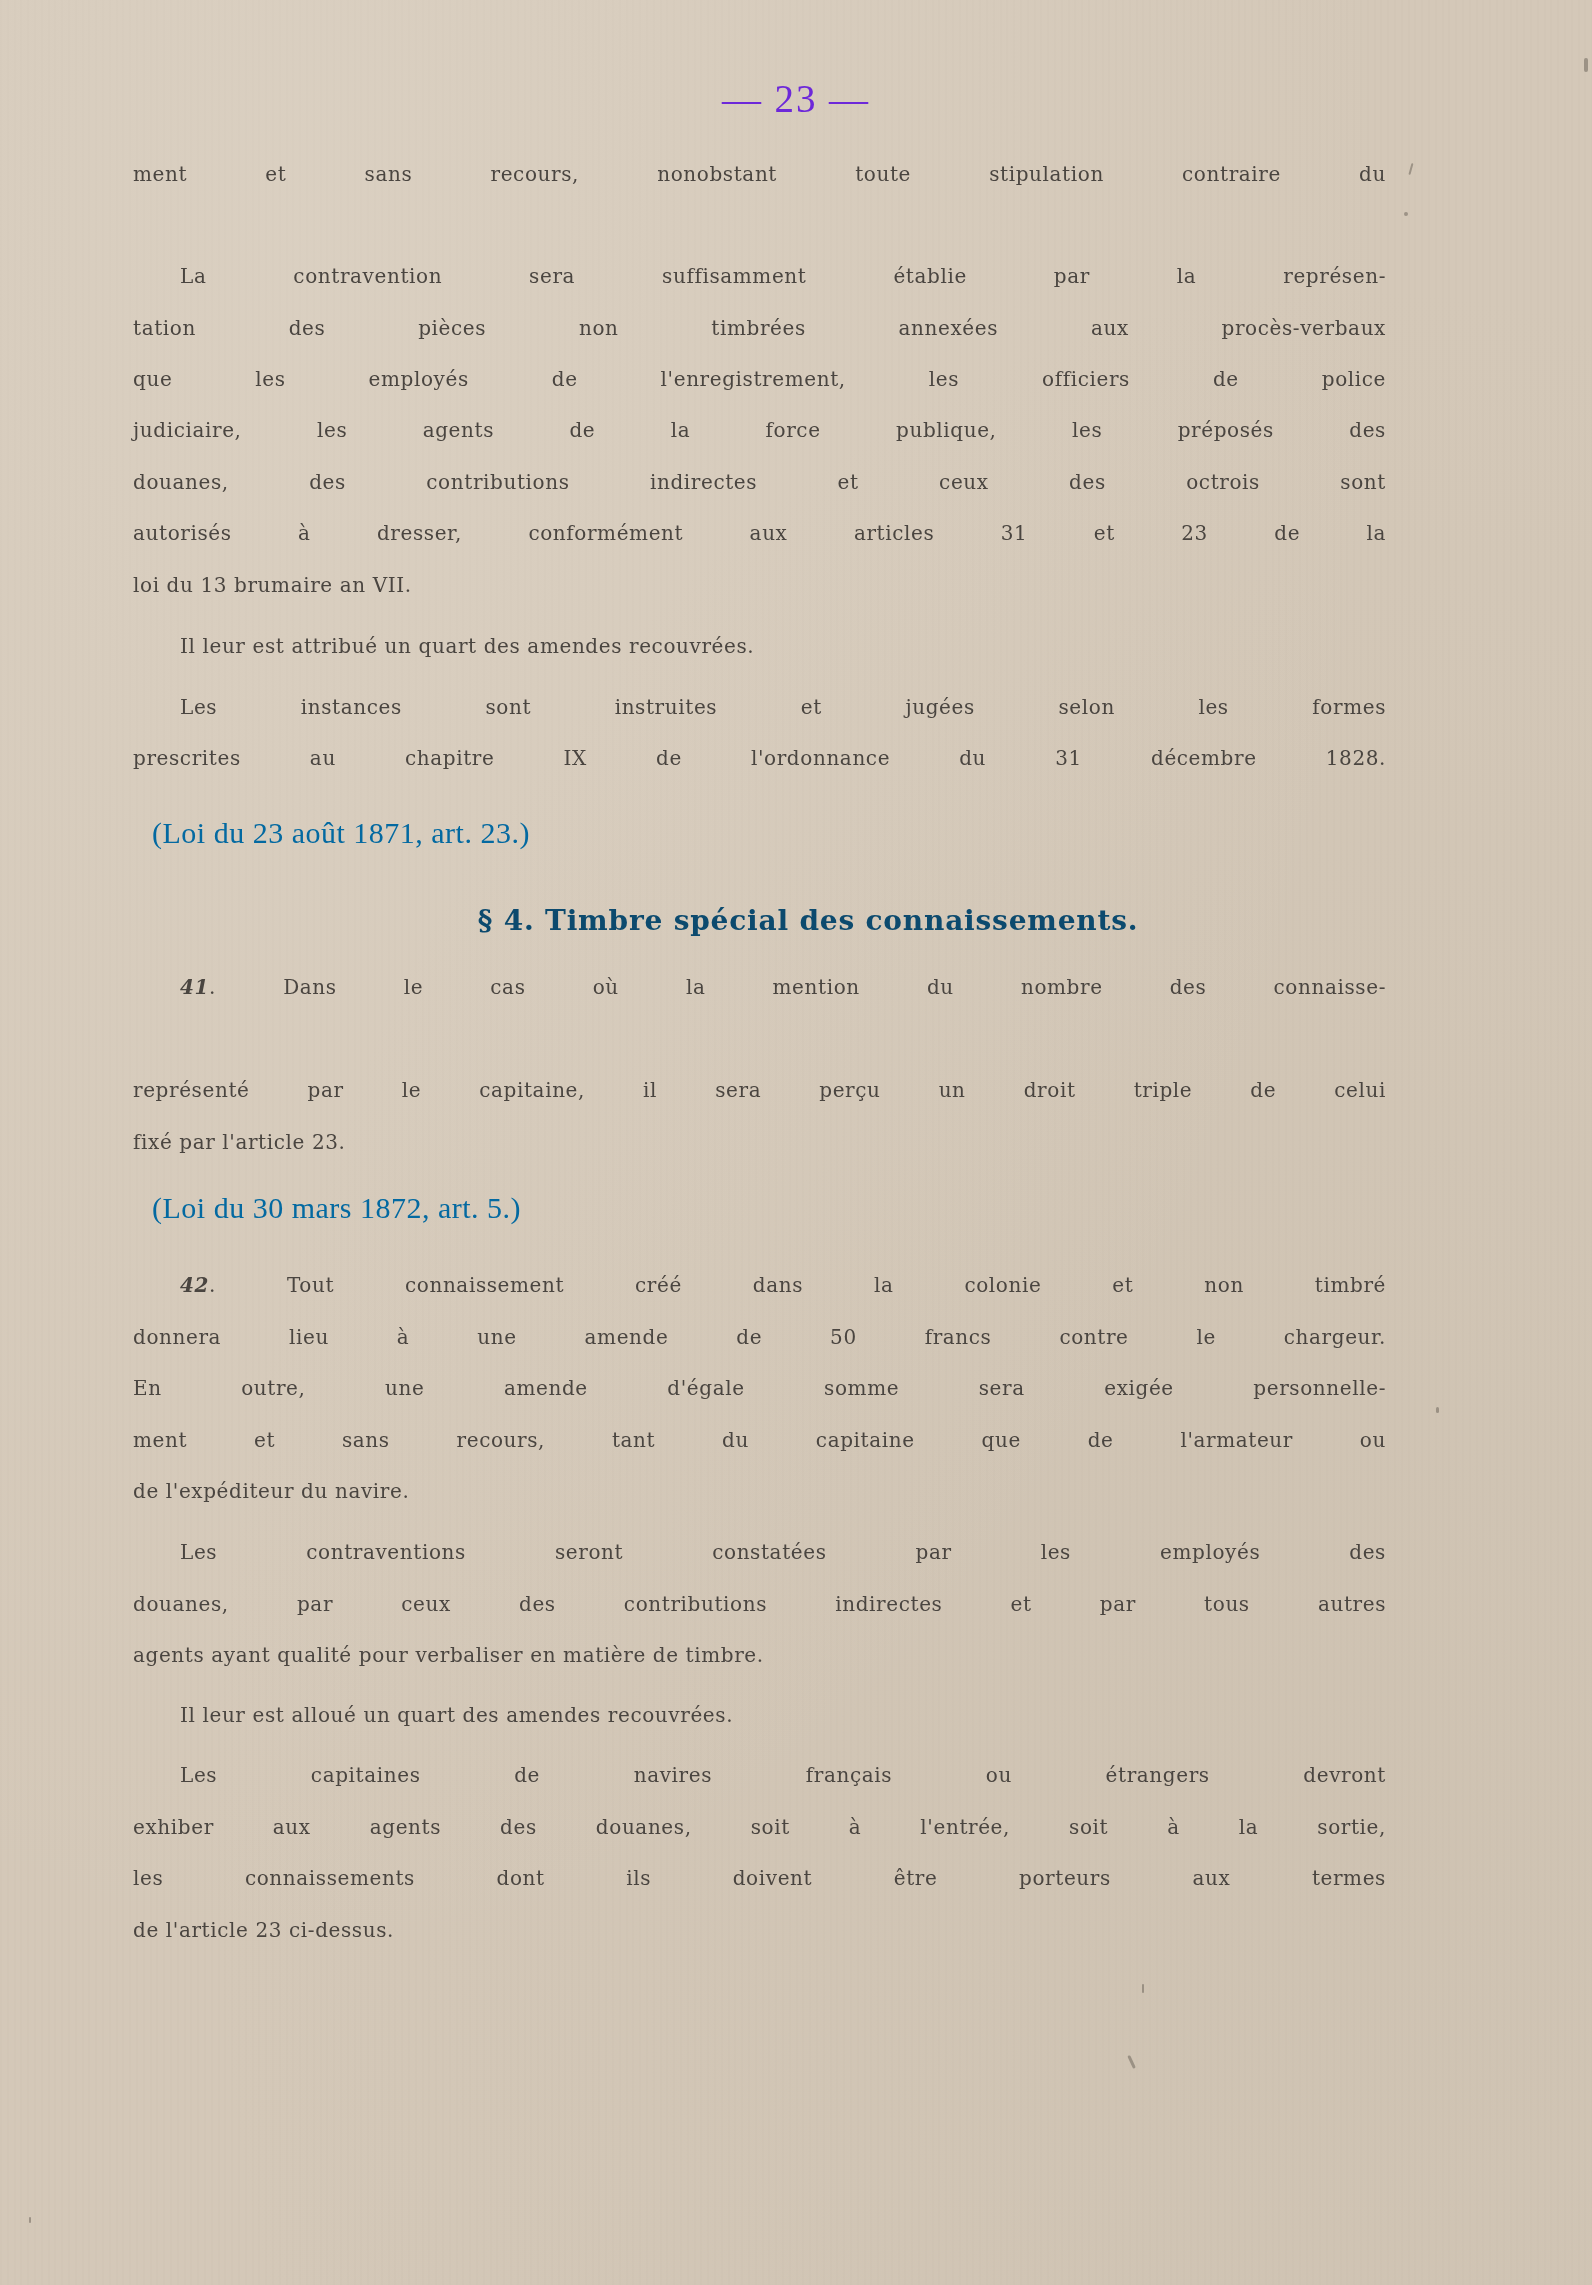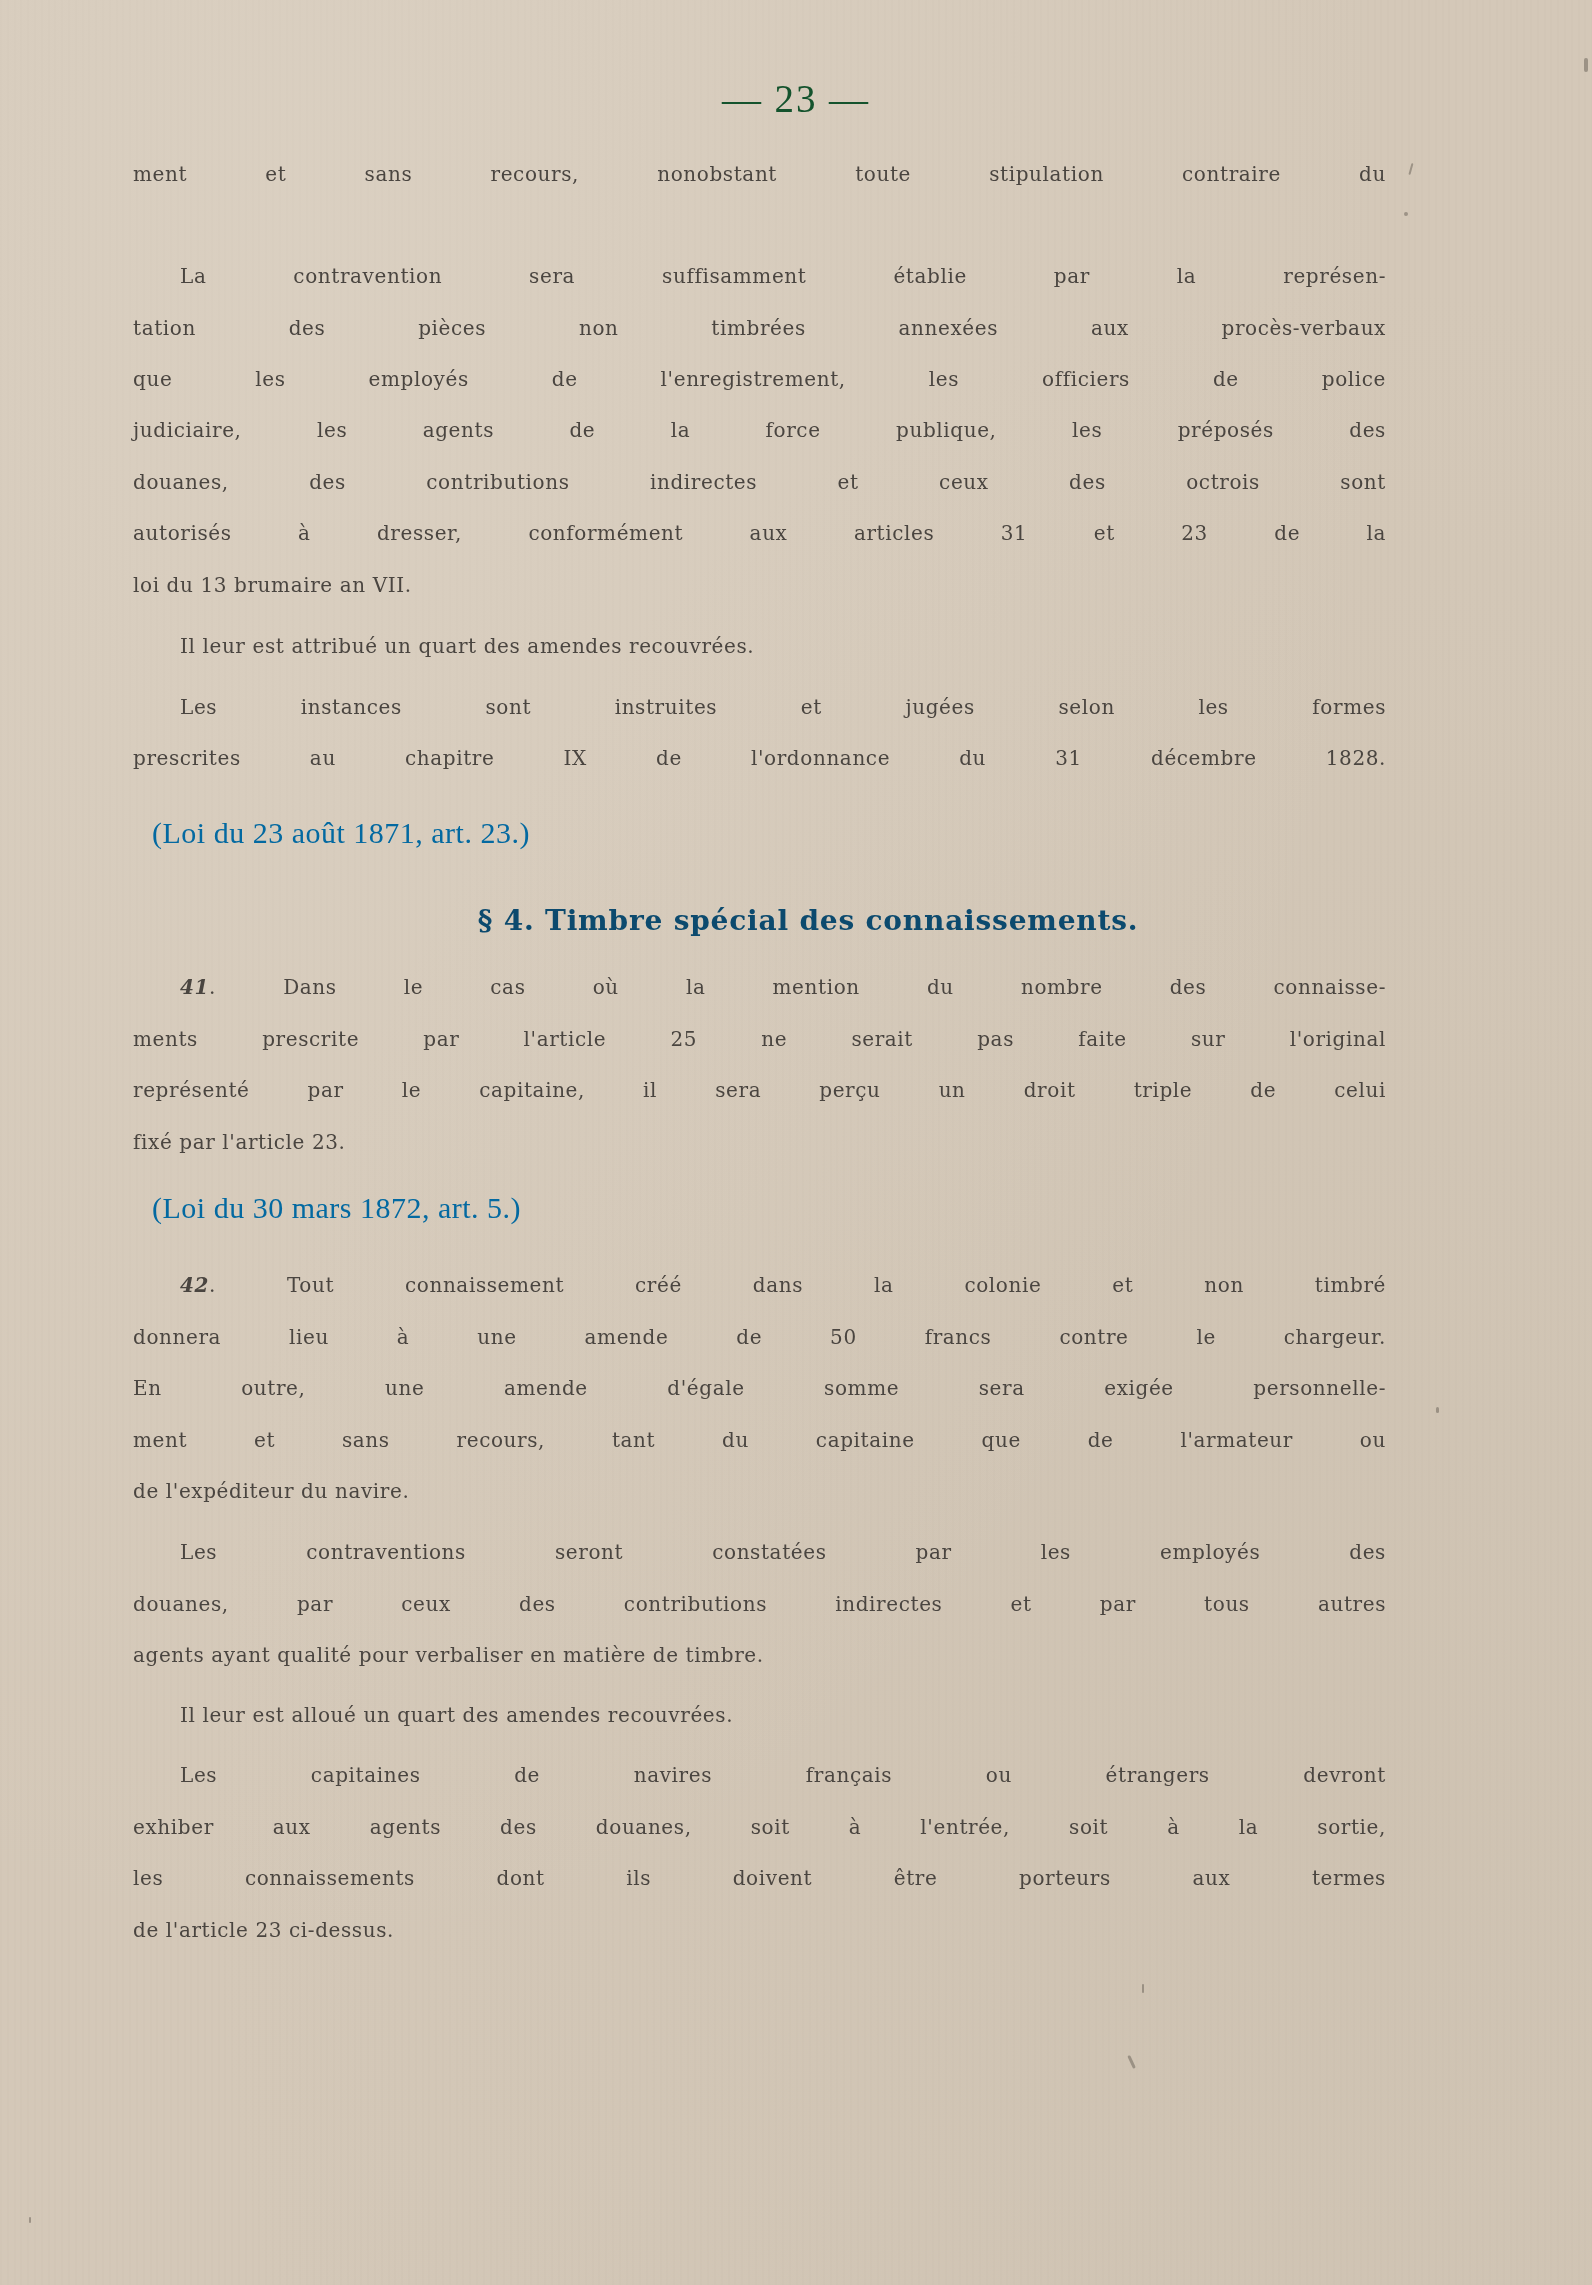--- a/index.html
+++ b/index.html
@@ -11,21 +11,21 @@
       radial-gradient(ellipse at 85% 80%, rgba(190,178,160,0.25), transparent 60%),
       repeating-linear-gradient(90deg, rgba(0,0,0,0.012) 0px, rgba(0,0,0,0.012) 1.9px, transparent 1.9px, transparent 6.8px);
     position: relative;
     overflow: hidden;
     font-family: "DejaVu Serif", "Liberation Serif", serif;
     color: #4a4540;
   }
   .page { position: absolute; left: 0; top: 0; width: 1592px; height: 2285px; }
   .pagenum {
     position: absolute; top: 76px; left: 0; width: 1592px; text-align: center;
-    font-family: "Liberation Serif", serif; font-size: 39px; color: #14532d;
+    font-family: "Liberation Serif", serif; font-size: 39px; color: #6d28d9;
     letter-spacing: 1.9px;
   }
   .line {
     position: absolute; left: 133px; width: 1253px;
     font-size: 20px; line-height: 39px; white-space: nowrap;
     text-align: justify; text-align-last: justify;
     letter-spacing: 0.6px;
   }
   .line.last { text-align-last: left; }
   .line.indent { left: 180px; width: 1206px; }
@@ -63,21 +63,20 @@
   <div class="line indent last" style="top:627px">Il leur est attribué un quart des amendes recouvrées.</div>
 
   <div class="line indent" style="top:688px">Les instances sont instruites et jugées selon les formes</div>
   <div class="line" style="top:739px">prescrites au chapitre IX de l'ordonnance du 31 décembre 1828.</div>
 
   <div class="cite" style="top:813px">(Loi du 23 août 1871, art. 23.)</div>
 
   <div class="section" style="top:901px">§ 4. Timbre spécial des connaissements.</div>
 
   <div class="line indent" style="top:968px"><span class="artnum">41</span><span>. Dans le cas où la mention du nombre des connaisse-</span></div>
-  <div class="line" style="top:1020px">ments prescrite par l'article 25 ne serait pas faite sur l'original</div>
   <div class="line" style="top:1071px">représenté par le capitaine, il sera perçu un droit triple de celui</div>
   <div class="line last" style="top:1123px">fixé par l'article 23.</div>
 
   <div class="cite" style="top:1188px">(Loi du 30 mars 1872, art. 5.)</div>
 
   <div class="line indent" style="top:1266px"><span class="artnum">42</span><span>. Tout connaissement créé dans la colonie et non timbré</span></div>
   <div class="line" style="top:1318px">donnera lieu à une amende de 50 francs contre le chargeur.</div>
   <div class="line" style="top:1369px">En outre, une amende d'égale somme sera exigée personnelle-</div>
   <div class="line" style="top:1421px">ment et sans recours, tant du capitaine que de l'armateur ou</div>
   <div class="line last" style="top:1472px">de l'expéditeur du navire.</div>

